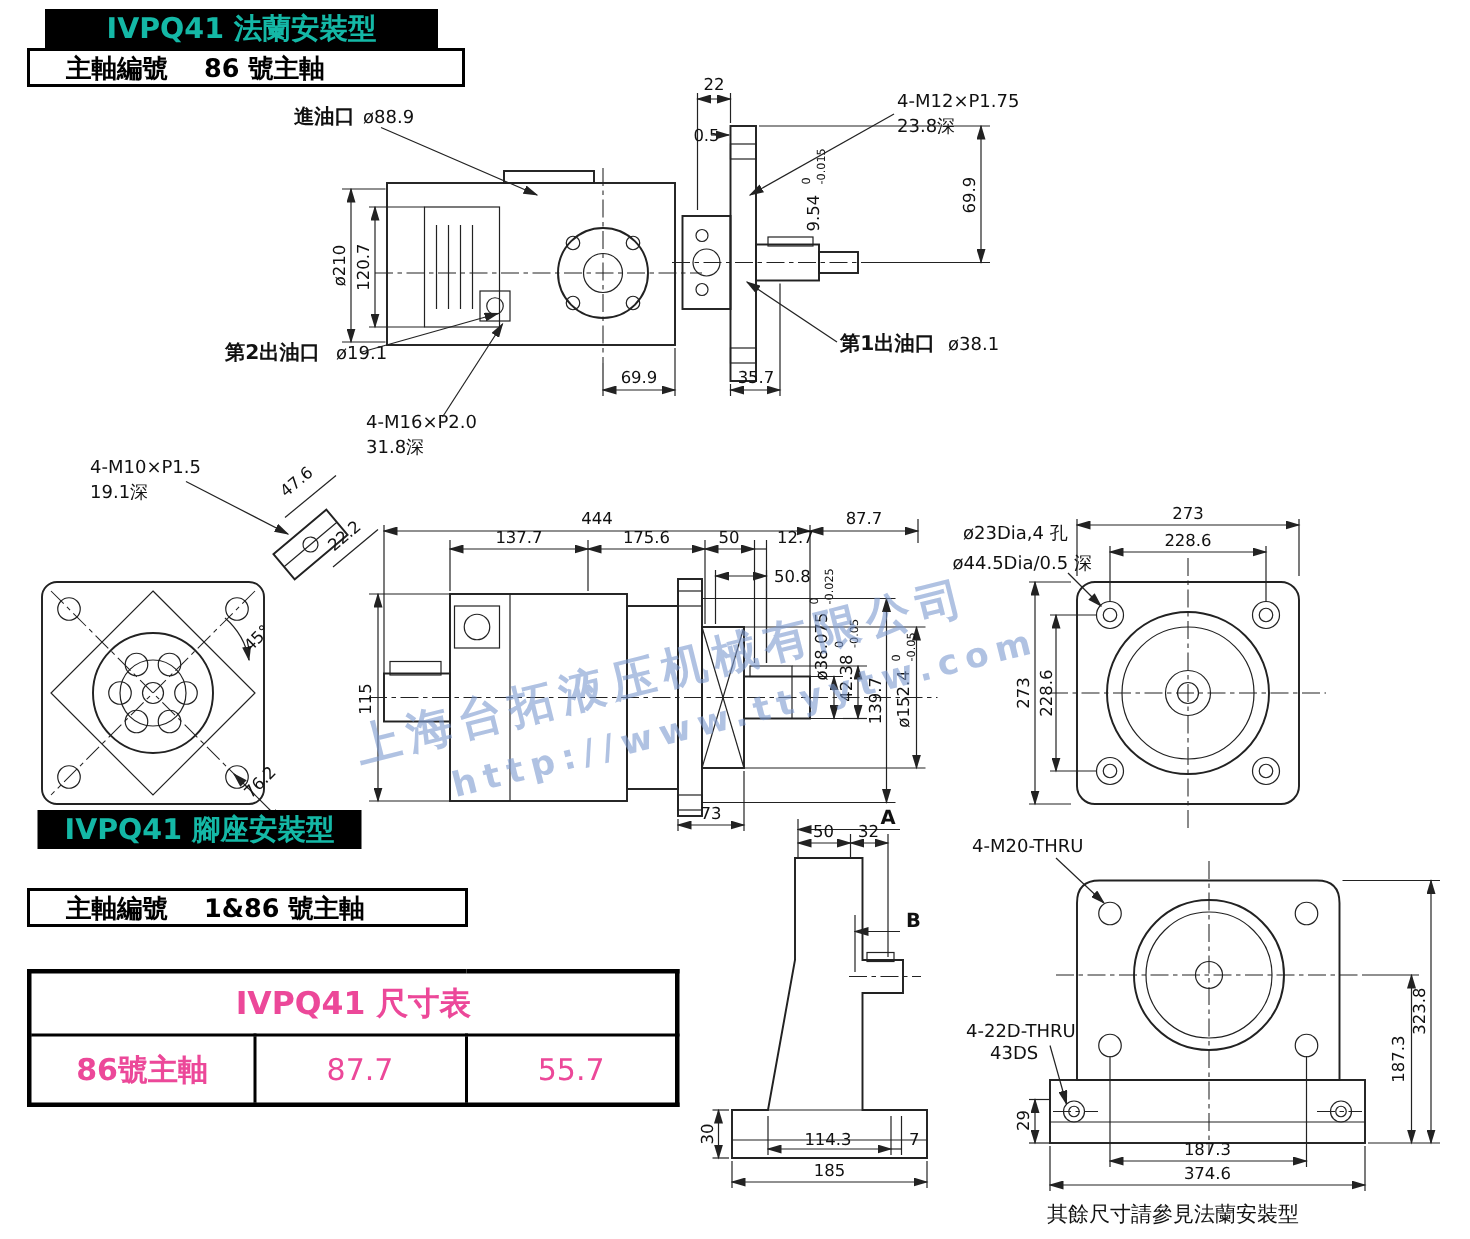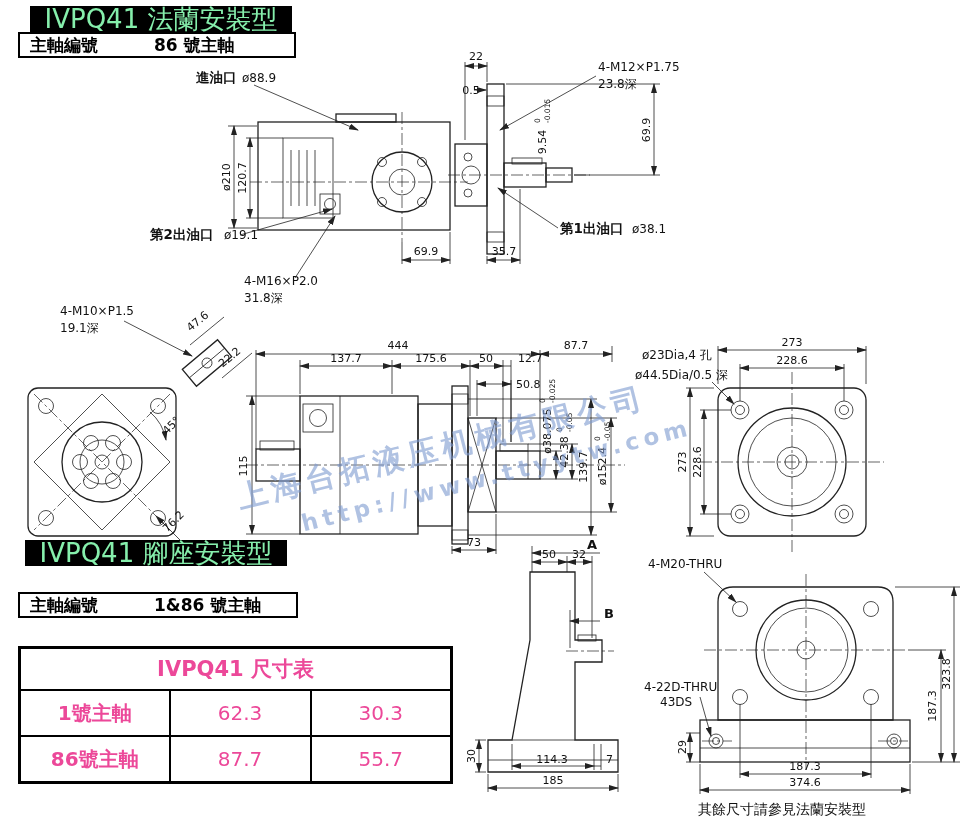--- a/index.html
+++ b/index.html
@@ -1,24 +1,24 @@
 <!DOCTYPE html>
 <html><head>
 <meta charset="utf-8">
 <style>
   html,body{margin:0;padding:0;}
   body{width:980px;height:826px;position:relative;background:#fff;
        font-family:"DejaVu Sans","Liberation Sans",sans-serif;overflow:hidden;}
 
-  .hdr{position:absolute;background:#000;color:#86efac;font-weight:normal;
-       font-size:26px;text-align:center;height:26px;line-height:26px;}
+  .hdr{position:absolute;background:#000;color:#14b8a6;font-weight:bold;
+       font-size:19px;text-align:center;height:26px;line-height:26px;}
   .subhdr{position:absolute;border:2px solid #000;background:#fff;font-weight:bold;
-       font-size:17px;height:22px;display:flex;align-items:center;}
+       font-size:17px;height:22px;display:flex;align-items:center;padding-left:14px;}
   .subhdr .sl{margin-left:10px;}
-  .subhdr .sv{margin-left:56px;}
+  .subhdr .sv{margin-left:24px;}
 
   table.dimtab{position:absolute;left:18px;top:646px;width:432px;
        border-collapse:collapse;border:3px solid #000;background:#fff;table-layout:fixed;}
   table.dimtab td,table.dimtab th{border:2px solid #000;text-align:center;
        vertical-align:middle;font-size:20px;color:#ec4899;height:42px;}
   table.dimtab .tt{font-size:21px;font-weight:bold;height:38px;}
   table.dimtab th{font-weight:bold;}
   table.dimtab td.rowhdr{font-weight:bold;}
 
   #drawing{position:absolute;left:0;top:0;}
@@ -415,42 +415,37 @@
 </svg>
 
 <div class="hdr" style="left:30px;top:6px;width:262px">
   <span>IVPQ41 法蘭安裝型</span>
 </div>
 <div class="subhdr" style="left:18px;top:32px;width:274px">
   <span class="sl">主軸編號</span>
   <span class="sv">86 號主軸</span>
 </div>
 
-<div class="hdr" style="left:25px;top:540px;width:262px">
+<div class="hdr" style="left:25px;top:540px;width:216px">
   <span>IVPQ41 腳座安裝型</span>
 </div>
 <div class="subhdr" style="left:18px;top:592px;width:276px">
   <span class="sl">主軸編號</span>
   <span class="sv">1&amp;86 號主軸</span>
 </div>
 
 <table class="dimtab">
   <colgroup>
       <col style="width:150px">
       <col style="width:141px">
       <col style="width:141px">
     </colgroup>
   <tbody>
       <tr>
     <td class="tt" colspan="3">IVPQ41 尺寸表</td>
   </tr>
   <tr>
-    <td class="rowhdr">1號主軸</td>
-    <td>62.3</td>
-    <td>30.3</td>
-  </tr>
-  <tr>
     <td class="rowhdr">86號主軸</td>
     <td>87.7</td>
     <td>55.7</td>
   </tr>
 </tbody>
   </table>
 
 </body></html>

